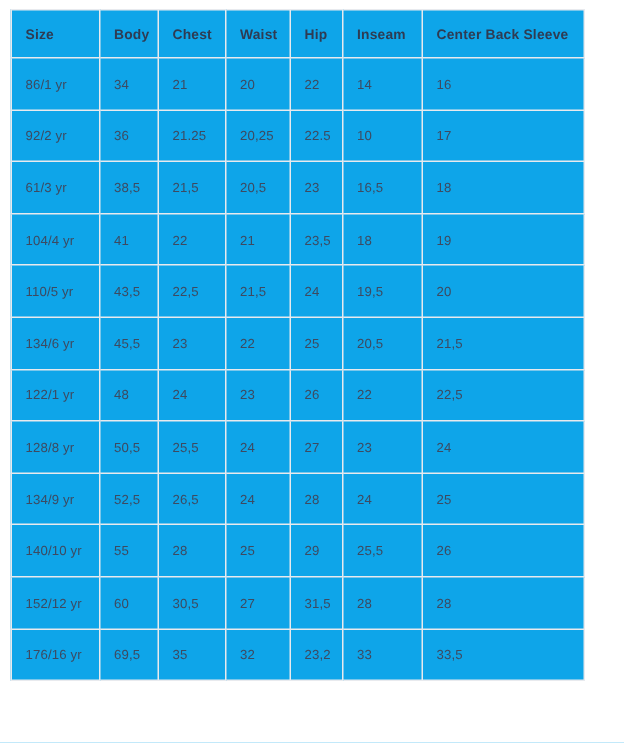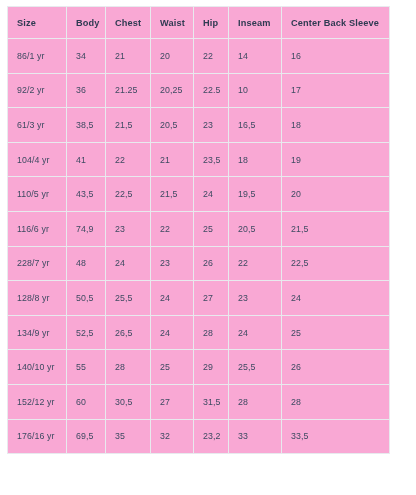--- a/index.html
+++ b/index.html
@@ -15,21 +15,21 @@
   }
   #size-chart-wrap {
     box-sizing: border-box;
     width: 416px;
     padding: 6px 27px 12px 7px;
   }
   table.size-chart {
     width: 100%;
     border-collapse: collapse;
     table-layout: fixed;
-    background: #f9a8d4;
+    background: #0ea5e9;
   }
   table.size-chart th,
   table.size-chart td {
     border: 1px solid #e8eaee;
     padding: 0 0 0 9px;
     text-align: left;
     vertical-align: middle;
     color: #2f3b52;
     overflow: hidden;
     white-space: nowrap;
@@ -121,30 +121,30 @@
         <tr>
           <td>110/5 yr</td>
           <td>43,5</td>
           <td>22,5</td>
           <td>21,5</td>
           <td>24</td>
           <td>19,5</td>
           <td>20</td>
         </tr>
         <tr>
-          <td>116/6 yr</td>
-          <td>74,9</td>
+          <td>134/6 yr</td>
+          <td>45,5</td>
           <td>23</td>
           <td>22</td>
           <td>25</td>
           <td>20,5</td>
           <td>21,5</td>
         </tr>
         <tr>
-          <td>228/7 yr</td>
+          <td>122/1 yr</td>
           <td>48</td>
           <td>24</td>
           <td>23</td>
           <td>26</td>
           <td>22</td>
           <td>22,5</td>
         </tr>
         <tr>
           <td>128/8 yr</td>
           <td>50,5</td>

